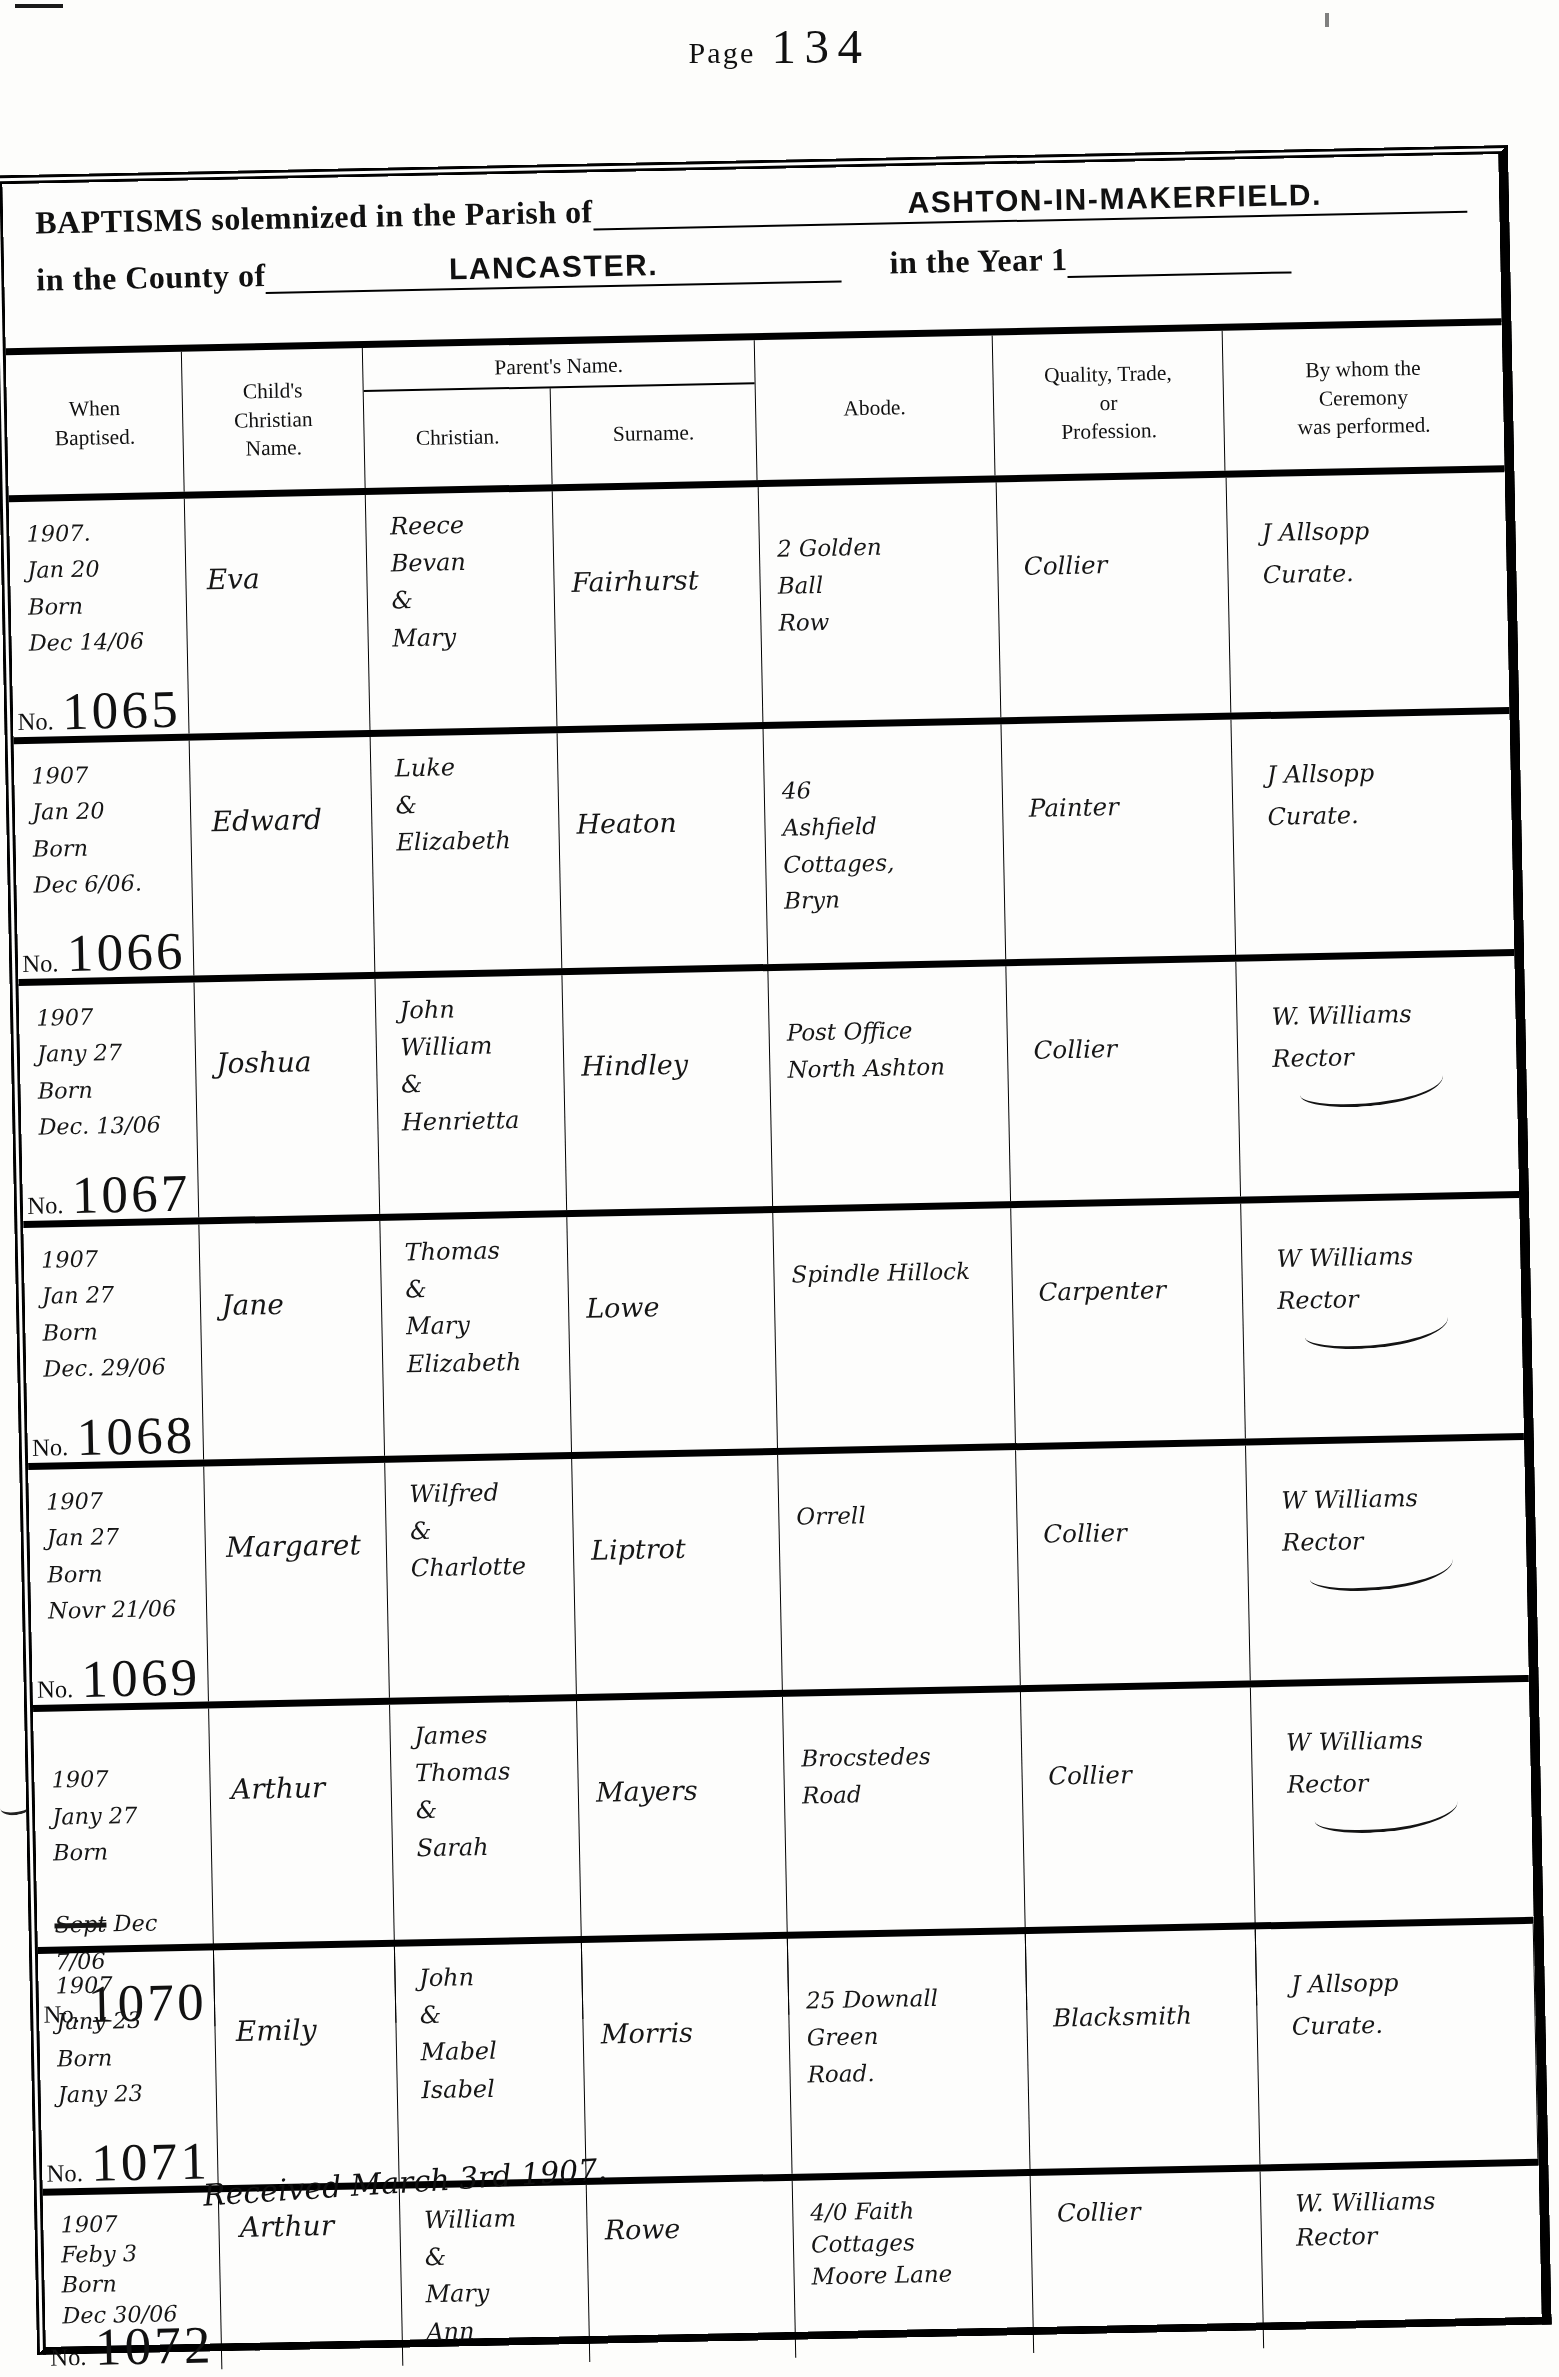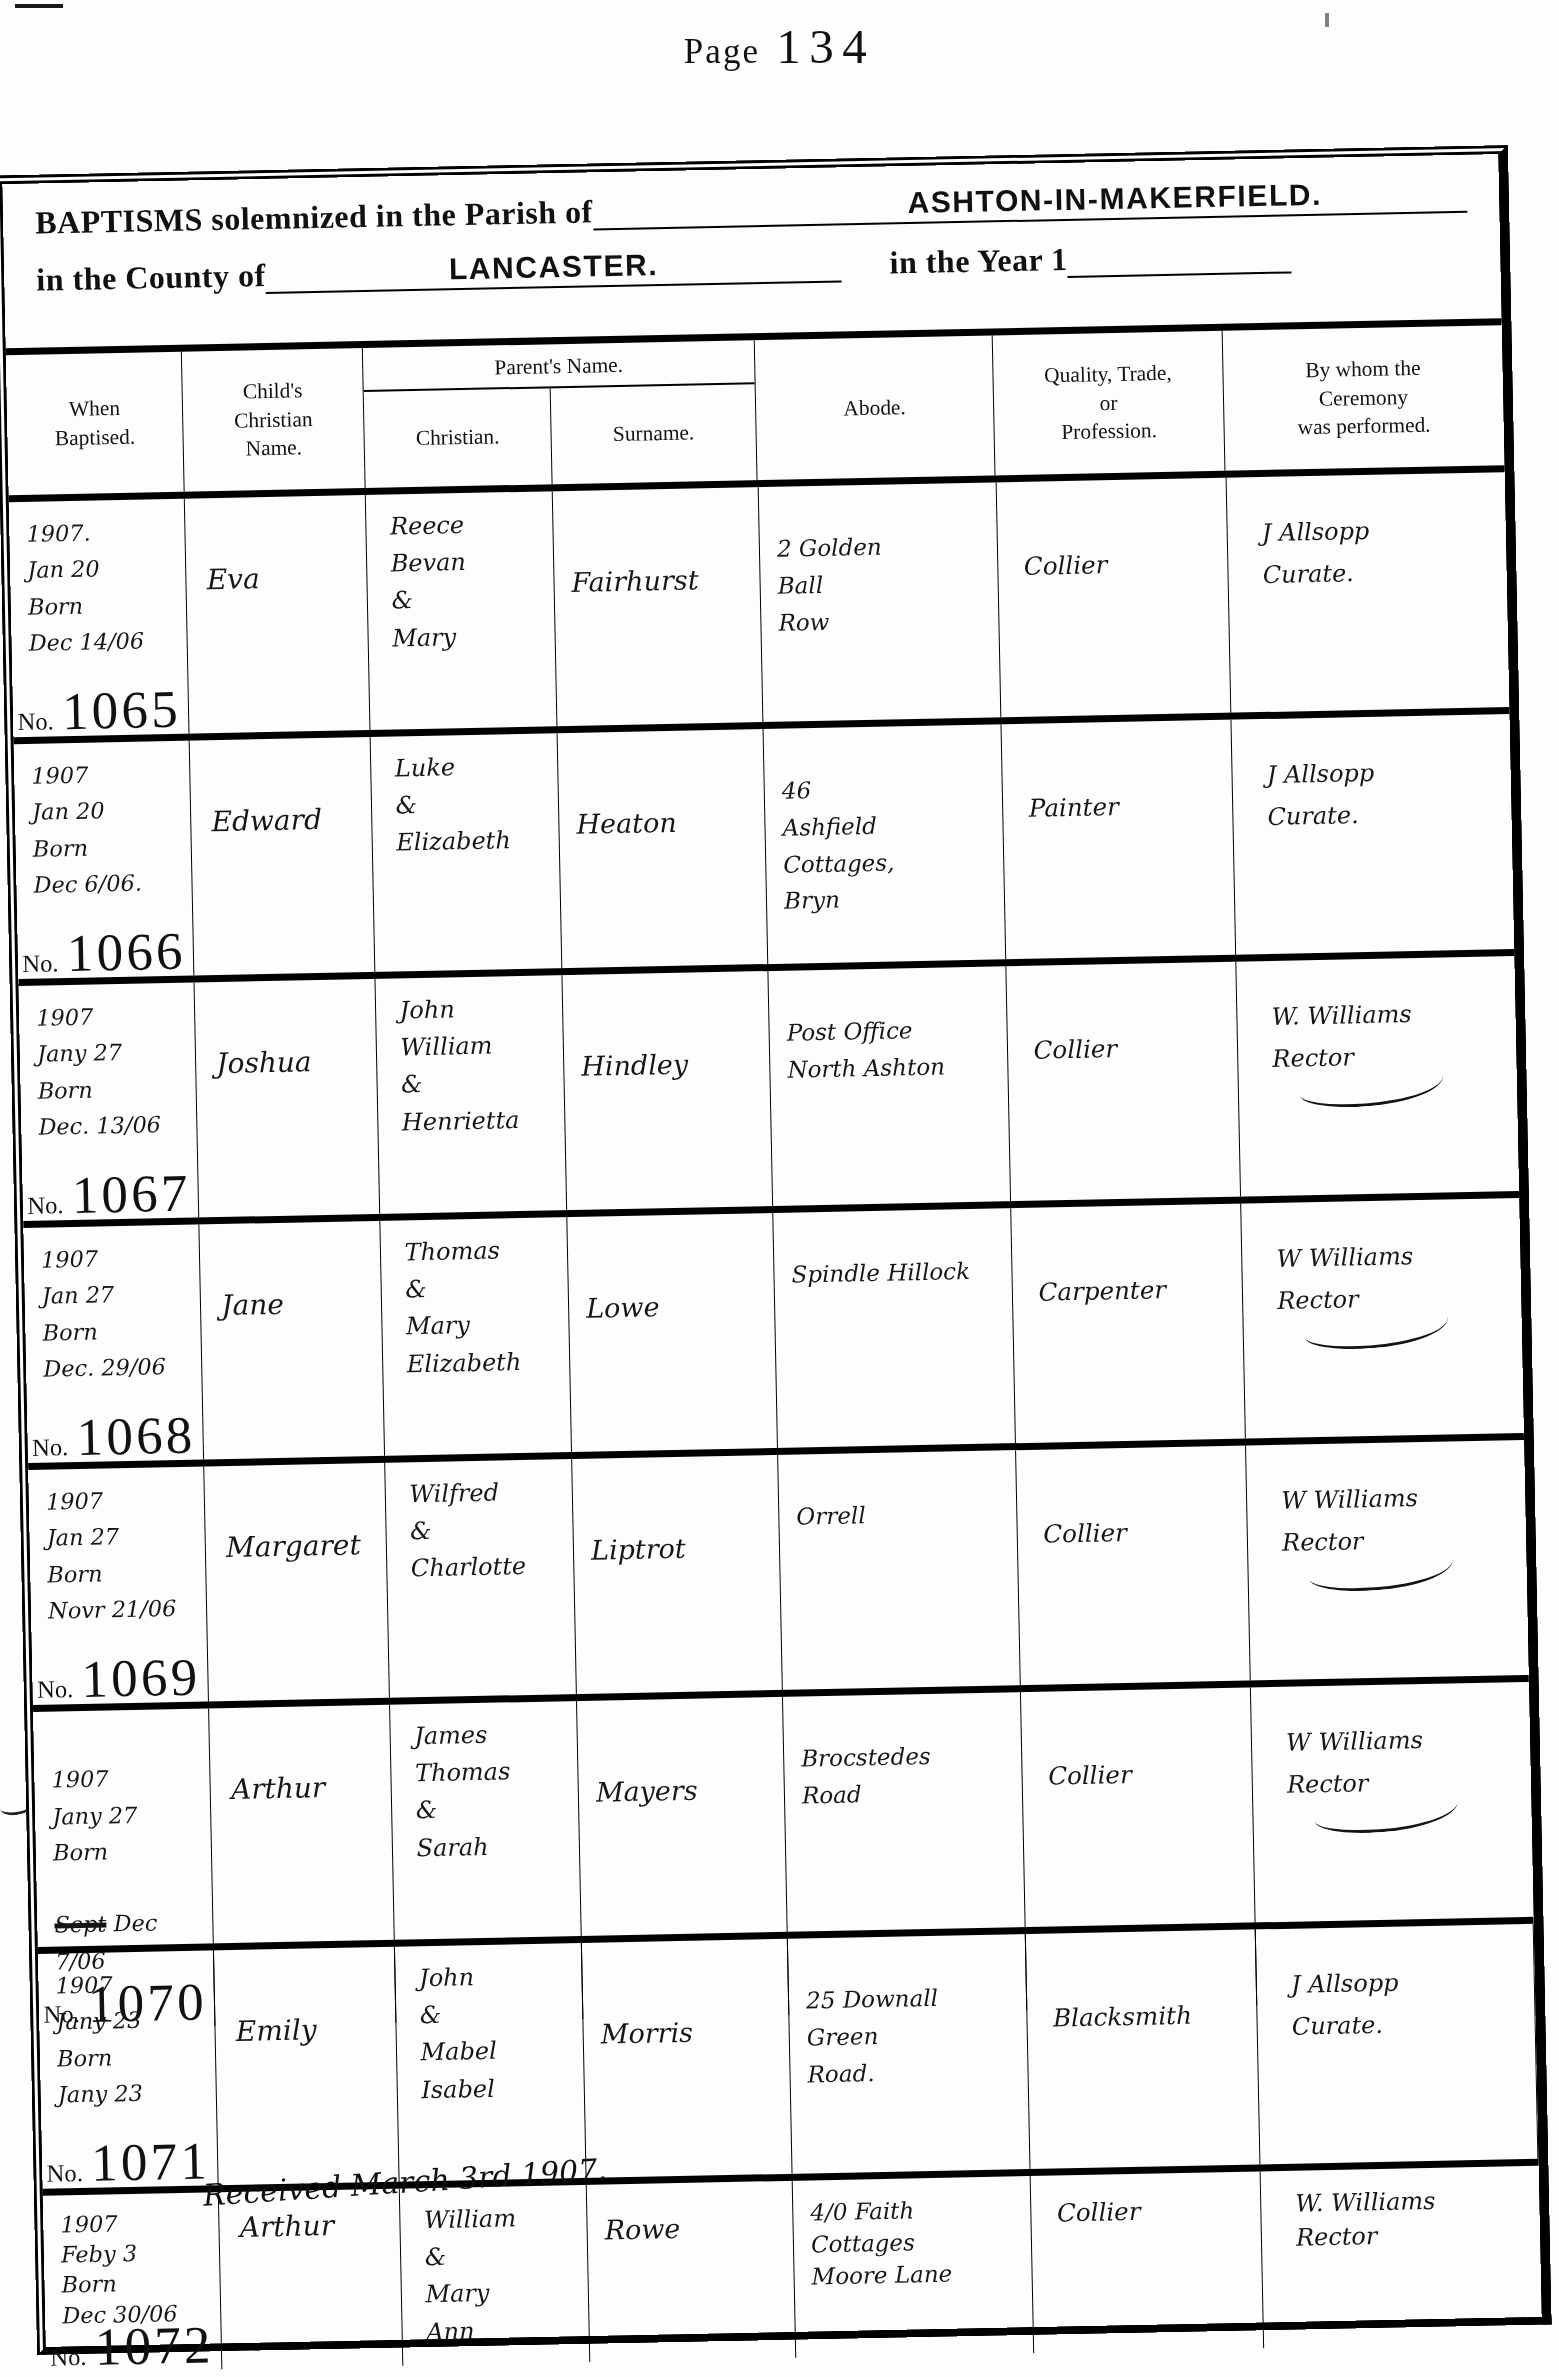--- a/index.html
+++ b/index.html
@@ -8,21 +8,21 @@
   .scan{position:absolute;inset:0;background:#fdfdfb;}
 
   
   .corner-dash{position:absolute;background:#1a1a1a;}
   .corner-dash.l{left:15px;top:4.3px;width:48px;height:3.7px;}
   .corner-dash.r{right:230px;top:13px;width:4.3px;height:14px;opacity:.55;}
   .stray-mark{position:absolute;left:0;top:1798px;width:32px;height:14px;
       border-bottom:3.2px solid #222;border-radius:0 0 60% 70%;transform:rotate(-10deg);}
 
   .page-no{position:absolute;top:18px;left:0;width:100%;text-align:center;}
-  .page-no .lbl{font-size:35px;letter-spacing:2.1px;}
+  .page-no .lbl{font-size:30px;letter-spacing:2.1px;}
   .page-no .num{font-size:49px;letter-spacing:8.5px;margin-left:14px;}
 
   
   .register{position:absolute;left:15px;top:160px;width:1515px;
       background:#fdfdfc;
       border-left:9.6px double #000;border-top:9.6px double #000;
       border-right:10.7px solid #000;border-bottom:8.5px solid #000;
       transform:rotate(-1.15deg);transform-origin:50% 50%;
       box-sizing:border-box;}
 

